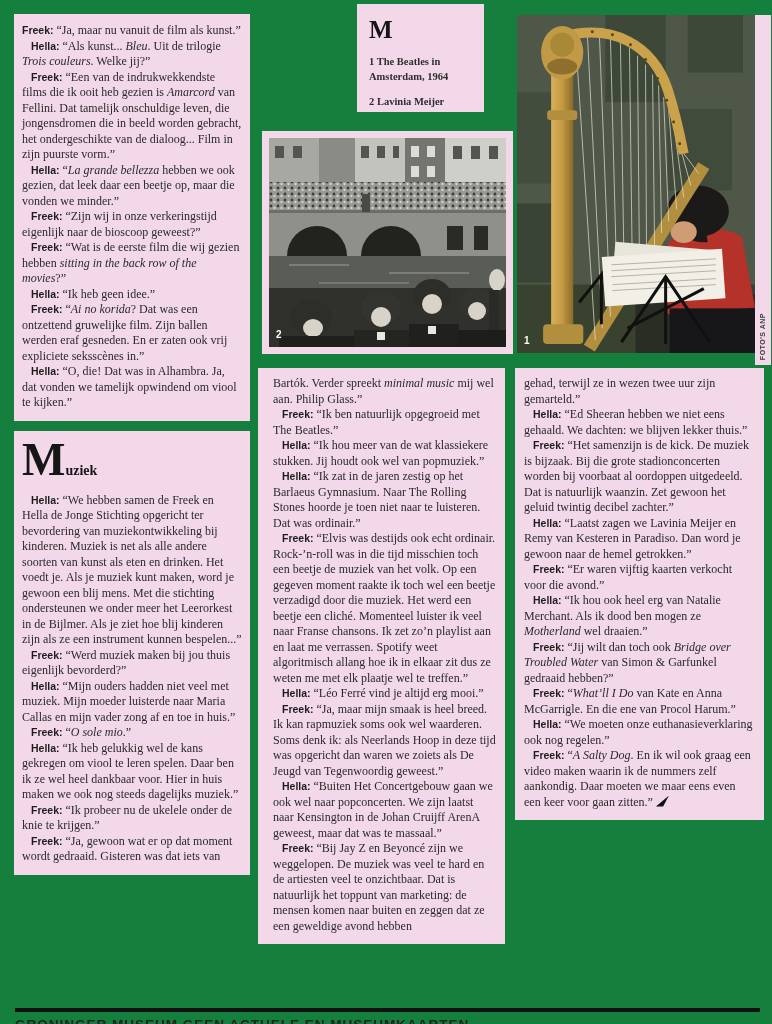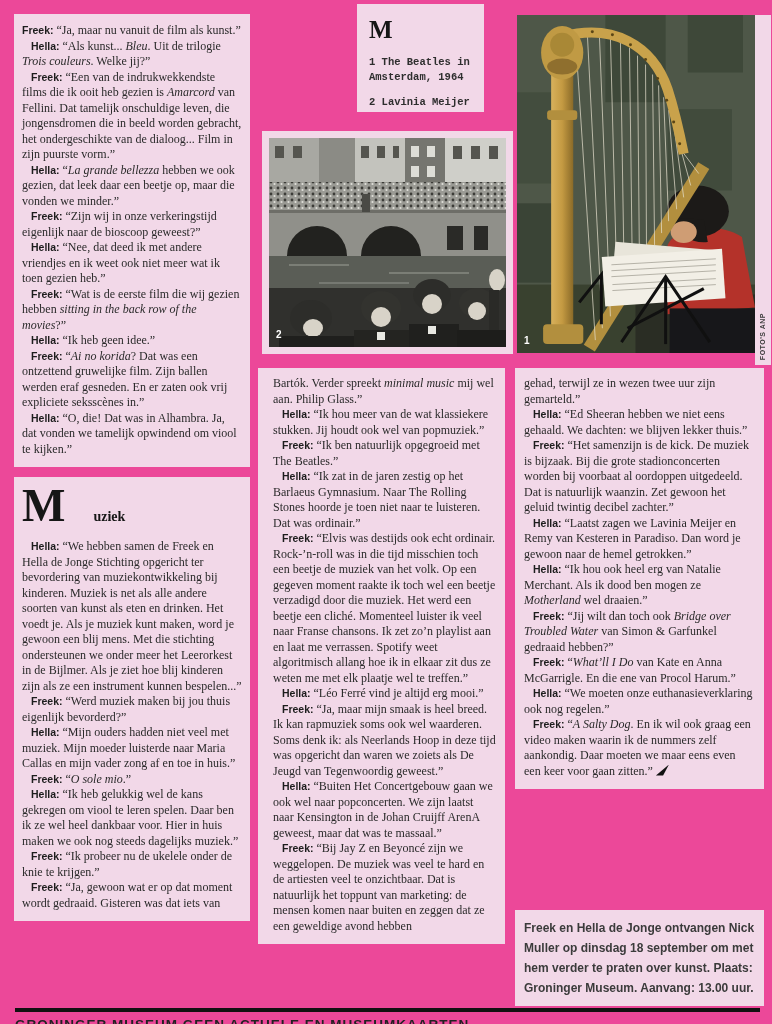--- a/index.html
+++ b/index.html
@@ -1,35 +1,35 @@
 <!DOCTYPE html>
 <html><head>
 <meta charset="utf-8">
 <style>
   html,body{margin:0;padding:0;background:#fff;}
-  .page{position:relative;width:772px;height:1024px;background:#ec4899;overflow:hidden;
+  .page{position:relative;width:772px;height:1024px;background:#15803d;overflow:hidden;
         font-family:"Liberation Serif",serif;color:#2a2a2a;}
   .pink{background:#f2d8e8;}
   
   .col-left{position:absolute;left:14px;top:14px;width:236px;}
   .block{padding:9px 8px 10px 8px;}
   .block-muziek{margin-top:10px;}
   .para{margin:0;font-size:12px;line-height:15.5px;text-indent:9px;}
   .para.flush{text-indent:0;}
   .para em{}
   .speaker{font-family:"Liberation Sans",sans-serif;font-weight:700;font-size:10.5px;color:#1d1d1d;}
   .muziek-heading{margin:0 0 2px 0;line-height:40px;}
   .dropcap{font-family:"Liberation Serif",serif;font-weight:700;font-size:46px;color:#161616;}
-  .heading-rest{font-family:"Liberation Serif",serif;font-weight:700;font-size:14px;color:#161616;margin-left:28px;}
+  .heading-rest{font-family:"Liberation Serif",serif;font-weight:700;font-size:14px;color:#161616;}
   .end-marker{display:inline-block;width:13px;height:11px;background:#111;
               clip-path:polygon(0 100%,100% 0,55% 100%);margin-left:3px;vertical-align:-1px;}
   
   .caption-box{position:absolute;left:357px;top:4px;width:127px;height:108px;box-sizing:border-box;padding:12px 12px;}
   .caption-m{font-family:"Liberation Serif",serif;font-weight:700;font-size:25px;color:#161616;margin-bottom:11px;}
-  .caption-item{font-family:Liberation Mono, monospace;font-weight:700;font-size:10.5px;
+  .caption-item{font-family:Liberation Serif, serif;font-weight:700;font-size:10.5px;
                 line-height:1.4;color:#2e2e2e;margin-bottom:11px;}
   
   .beatles-frame{position:absolute;left:262px;top:131px;width:251px;height:223px;box-sizing:border-box;padding:7px;}
   .photo{position:relative;width:100%;height:100%;}
   .photo svg{display:block;width:100%;height:100%;}
   .photo-number{position:absolute;left:7px;bottom:7px;font-family:"Liberation Sans",sans-serif;
                 font-weight:700;font-size:10px;color:#fff;}
   .harp-photo{position:absolute;left:517px;top:15px;width:238px;height:338px;}
   .credit-strip{position:absolute;left:755px;top:15px;width:16px;height:350px;}
   .credit{position:absolute;bottom:5px;left:4px;writing-mode:vertical-rl;transform:rotate(180deg);
@@ -53,21 +53,20 @@
 <div class="page">
 
   <div class="col-left">
     <section class="pink block">
       <div>
           <p class="para flush"><span class="speaker">Freek: </span><span>“Ja, maar nu vanuit de film als kunst.”</span></p>
           <p class="para"><span class="speaker">Hella: </span><span>“Als kunst... </span><em>Bleu</em><span>. Uit de trilogie </span><em>Trois couleurs</em><span>. Welke jij?”</span></p>
           <p class="para"><span class="speaker">Freek: </span><span>“Een van de indrukwekkendste films die ik ooit heb gezien is </span><em>Amarcord</em><span> van Fellini. Dat tamelijk onschuldige leven, die jongensdromen die in beeld worden gebracht, het ondergeschikte van de dialoog... Film in zijn puurste vorm.”</span></p>
           <p class="para"><span class="speaker">Hella: </span><span>“</span><em>La grande bellezza</em><span> hebben we ook gezien, dat leek daar een beetje op, maar die vonden we minder.”</span></p>
           <p class="para"><span class="speaker">Freek: </span><span>“Zijn wij in onze verkeringstijd eigenlijk naar de bioscoop geweest?”</span></p>
-          <p class="para"><span class="speaker">Hella: </span><span>“Nee, dat deed ik met andere vriendjes en ik weet ook niet meer wat ik toen gezien heb.”</span></p>
           <p class="para"><span class="speaker">Freek: </span><span>“Wat is de eerste film die wij gezien hebben </span><em>sitting in the back row of the movies</em><span>?”</span></p>
           <p class="para"><span class="speaker">Hella: </span><span>“Ik heb geen idee.”</span></p>
           <p class="para"><span class="speaker">Freek: </span><span>“</span><em>Ai no korida</em><span>? Dat was een ontzettend gruwelijke film. Zijn ballen werden eraf gesneden. En er zaten ook vrij expliciete seksscènes in.”</span></p>
           <p class="para"><span class="speaker">Hella: </span><span>“O, die! Dat was in Alhambra. Ja, dat vonden we tamelijk opwindend om viool te kijken.”</span></p>
         </div>
     </section>
     <section class="pink block block-muziek">
       <h2 class="muziek-heading"><span class="dropcap">M</span><span class="heading-rest">uziek</span></h2>
       <div>
           <p class="para"><span class="speaker">Hella: </span><span>“We hebben samen de Freek en Hella de Jonge Stichting opgericht ter bevordering van muziekontwikkeling bij kinderen. Muziek is net als alle andere soorten van kunst als eten en drinken. Het voedt je. Als je muziek kunt maken, word je gewoon een blij mens. Met die stichting ondersteunen we onder meer het Leerorkest in de Bijlmer. Als je ziet hoe blij kinderen zijn als ze een instrument kunnen bespelen...”</span></p>
@@ -230,44 +229,42 @@
     <span class="photo-number">1</span>
   </figure>
 
   <div class="credit-strip pink">
     <span class="credit">FOTO'S ANP</span>
   </div>
 
   <section class="pink middle-text">
     <div>
         <p class="para flush"><span>Bartók. Verder spreekt </span><em>minimal music</em><span> mij wel aan. Philip Glass.”</span></p>
+        <p class="para"><span class="speaker">Freek: </span><span>“Ik ben natuurlijk opgegroeid met The Beatles.”</span></p>
         <p class="para"><span class="speaker">Hella: </span><span>“Ik hou meer van de wat klassiekere stukken. Jij houdt ook wel van popmuziek.”</span></p>
-        <p class="para"><span class="speaker">Freek: </span><span>“Ik ben natuurlijk opgegroeid met The Beatles.”</span></p>
         <p class="para"><span class="speaker">Hella: </span><span>“Ik zat in de jaren zestig op het Barlaeus Gymnasium. Naar The Rolling Stones hoorde je toen niet naar te luisteren. Dat was ordinair.”</span></p>
         <p class="para"><span class="speaker">Freek: </span><span>“Elvis was destijds ook echt ordinair. Rock-’n-roll was in die tijd misschien toch een beetje de muziek van het volk. Op een gegeven moment raakte ik toch wel een beetje verzadigd door die muziek. Het werd een beetje een cliché. Momenteel luister ik veel naar Franse chansons. Ik zet zo’n playlist aan en laat me verrassen. Spotify weet algoritmisch allang hoe ik in elkaar zit dus ze weten me met elk plaatje wel te treffen.”</span></p>
         <p class="para"><span class="speaker">Hella: </span><span>“Léo Ferré vind je altijd erg mooi.”</span></p>
         <p class="para"><span class="speaker">Freek: </span><span>“Ja, maar mijn smaak is heel breed. Ik kan rapmuziek soms ook wel waarderen. Soms denk ik: als Neerlands Hoop in deze tijd was opgericht dan waren we zoiets als De Jeugd van Tegenwoordig geweest.”</span></p>
         <p class="para"><span class="speaker">Hella: </span><span>“Buiten Het Concertgebouw gaan we ook wel naar popconcerten. We zijn laatst naar Kensington in de Johan Cruijff ArenA geweest, maar dat was te massaal.”</span></p>
         <p class="para"><span class="speaker">Freek: </span><span>“Bij Jay Z en Beyoncé zijn we weggelopen. De muziek was veel te hard en de artiesten veel te onzichtbaar. Dat is natuurlijk het toppunt van marketing: de mensen komen naar buiten en zeggen dat ze een geweldige avond hebben</span></p>
       </div>
   </section>
   <section class="pink right-text">
     <div>
         <p class="para flush"><span>gehad, terwijl ze in wezen twee uur zijn gemarteld.”</span></p>
         <p class="para"><span class="speaker">Hella: </span><span>“Ed Sheeran hebben we niet eens gehaald. We dachten: we blijven lekker thuis.”</span></p>
         <p class="para"><span class="speaker">Freek: </span><span>“Het samenzijn is de kick. De muziek is bijzaak. Bij die grote stadionconcerten worden bij voorbaat al oordoppen uitgedeeld. Dat is natuurlijk waanzin. Zet gewoon het geluid twintig decibel zachter.”</span></p>
         <p class="para"><span class="speaker">Hella: </span><span>“Laatst zagen we Lavinia Meijer en Remy van Kesteren in Paradiso. Dan word je gewoon naar de hemel getrokken.”</span></p>
+        <p class="para"><span class="speaker">Freek: </span><span>“Er waren vijftig kaarten verkocht voor die avond.”</span></p>
         <p class="para"><span class="speaker">Hella: </span><span>“Ik hou ook heel erg van Natalie Merchant. Als ik dood ben mogen ze </span><em>Motherland</em><span> wel draaien.”</span></p>
         <p class="para"><span class="speaker">Freek: </span><span>“Jij wilt dan toch ook </span><em>Bridge over Troubled Water</em><span> van Simon &amp; Garfunkel gedraaid hebben?”</span></p>
         <p class="para"><span class="speaker">Freek: </span><span>“</span><em>What’ll I Do</em><span> van Kate en Anna McGarrigle. En die ene van Procol Harum.”</span></p>
         <p class="para"><span class="speaker">Hella: </span><span>“We moeten onze euthanasieverklaring ook nog regelen.”</span></p>
         <p class="para"><span class="speaker">Freek: </span><span>“</span><em>A Salty Dog</em><span>. En ik wil ook graag een video maken waarin ik de nummers zelf aankondig. Daar moeten we maar eens even een keer voor gaan zitten.”</span><span class="end-marker"></span></p>
       </div>
   </section>
 
-  <aside class="pink footer-note">
-    <p>Freek en Hella de Jonge ontvangen Nick Muller op dinsdag 18 september om met hem verder te praten over kunst. Plaats: Groninger Museum. Aanvang: 13.00 uur.</p>
-  </aside>
 
   <div class="bottom-rule"></div>
   <div class="bottom-cutoff">GRONINGER MUSEUM GEEN ACTUELE EN MUSEUMKAARTEN</div>
 
 </div>
 
 </body></html>

